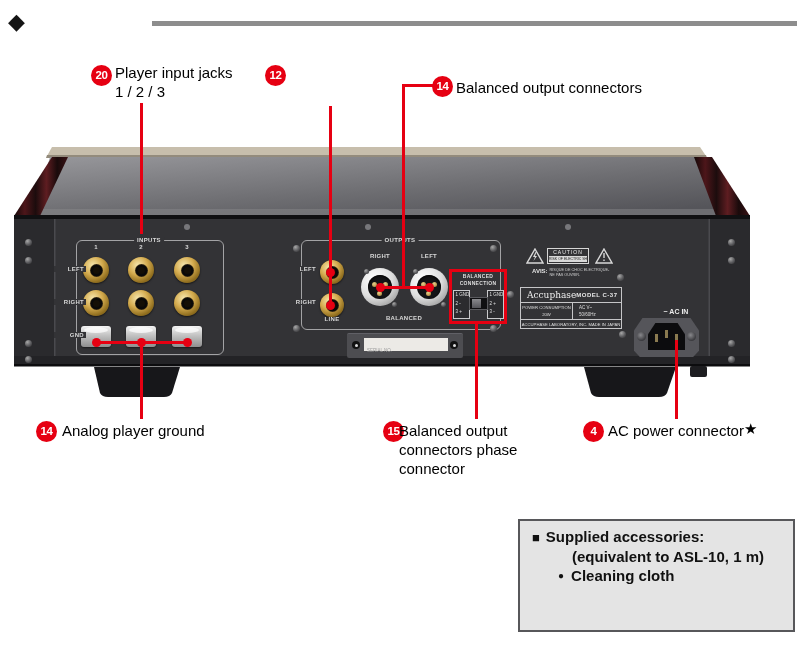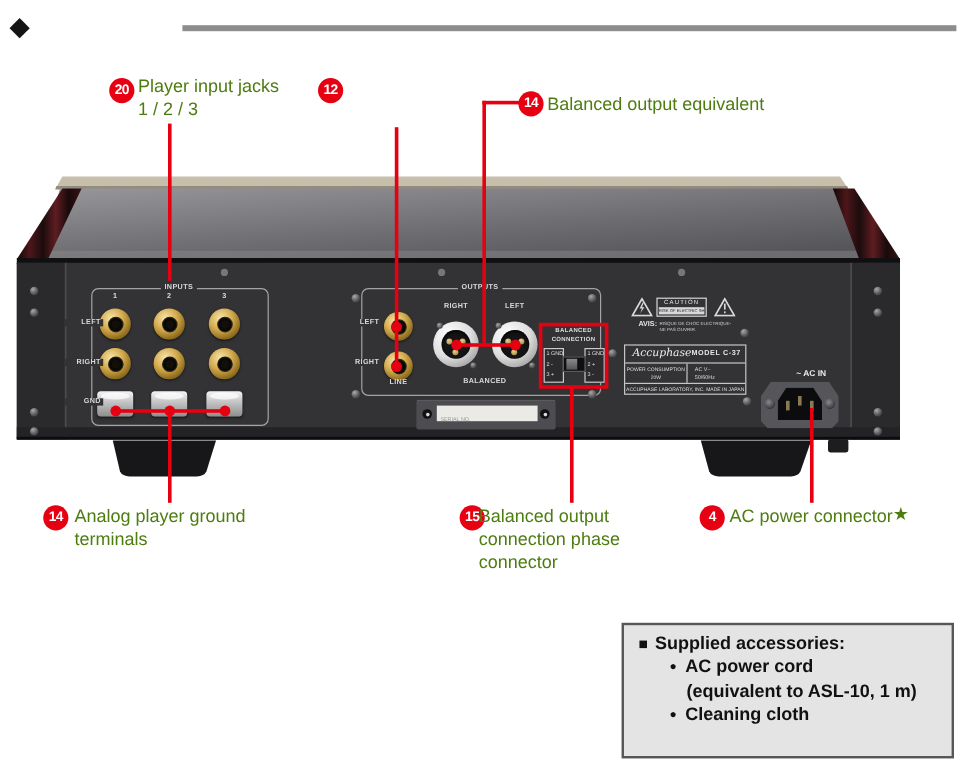--- a/index.html
+++ b/index.html
@@ -8,21 +8,21 @@
   .abs{position:absolute;}
 
   
   .hdr-diamond{position:absolute;left:8px;top:9px;font-size:22px;color:#141414;z-index:60;}
   .hdr-title{position:absolute;left:36px;top:12px;margin:0;font-size:21px;font-weight:bold;color:#141414;z-index:60;}
   .hdr-rule{position:absolute;left:152px;top:21px;width:645px;height:5px;background:#8d8d8d;z-index:60;}
 
   
   .badge{position:absolute;width:21px;height:21px;border-radius:50%;background:#e60012;color:#fff;
          font-weight:bold;font-size:11.5px;line-height:21px;text-align:center;letter-spacing:-.5px;z-index:60;}
-  .co{position:absolute;font-size:15px;line-height:19px;color:#4d7c0f;z-index:60;white-space:nowrap;}
+  .co{position:absolute;font-size:15px;line-height:19px;color:#000000;z-index:60;white-space:nowrap;}
   .co .ind{margin-left:3px;}
   .star{position:relative;top:-2px;}
 
   
   .rl{position:absolute;background:#e60012;z-index:50;}
   .dot{position:absolute;width:9px;height:9px;border-radius:50%;background:#e60012;z-index:51;}
   .selrect{position:absolute;left:449px;top:269px;width:58px;height:55px;border:3px solid #e60012;
            box-sizing:border-box;z-index:50;background:transparent;}
 
   
@@ -68,21 +68,21 @@
 
   
   .cplate{position:absolute;left:547px;top:248px;width:42px;height:16px;border:1px solid #d6d6d6;z-index:11;box-sizing:border-box;overflow:hidden;}
   .cplate .ct{font-size:5px;letter-spacing:1px;color:#ededed;text-align:center;line-height:7px;}
   .cplate .cb{margin:0 1px;background:#d8d8d8;height:6px;font-size:3.5px;color:#222;text-align:center;line-height:6px;overflow:hidden;white-space:nowrap;}
   .avis{position:absolute;left:532px;top:268px;display:flex;z-index:11;}
   .avis b{font-size:6px;color:#e2e2e2;margin-right:2px;}
   .avis .al{font-size:3.8px;color:#cfcfcf;line-height:4.5px;white-space:nowrap;}
   .mplate{position:absolute;left:520px;top:287px;width:102px;height:42px;border:1px solid #c6c6c8;z-index:11;box-sizing:border-box;}
   .mrow1{display:flex;align-items:center;height:14px;border-bottom:1px solid #c6c6c8;}
-  .brand{font-family:"DejaVu Serif",serif;font-style:italic;font-size:9px;color:#ececec;margin-left:6px;flex:1;}
+  .brand{font-family:"DejaVu Serif",serif;font-size:9px;color:#ececec;margin-left:6px;flex:1;}
   .mname{font-size:6px;font-weight:bold;color:#e6e6e6;letter-spacing:.5px;margin-right:5px;white-space:nowrap;}
   .mrow2{display:flex;height:16px;border-bottom:1px solid #c6c6c8;}
   .mcell1{width:52px;border-right:1px solid #c6c6c8;text-align:center;font-size:4.2px;color:#dedede;line-height:7px;padding-top:1px;box-sizing:border-box;}
   .mcell2{flex:1;font-size:4.5px;color:#dedede;line-height:7px;padding:1px 0 0 6px;box-sizing:border-box;}
   .mrow3{font-size:4.2px;color:#dedede;text-align:center;line-height:10px;white-space:nowrap;overflow:hidden;}
 
   
   .acin-lab{position:absolute;left:650px;top:308px;width:52px;text-align:center;font-size:7px;font-weight:bold;color:#ececec;z-index:11;}
   .inlet{position:absolute;left:634px;top:318px;width:65px;height:39px;background:#55555a;z-index:11;
          clip-path:polygon(0 32%,13% 0,87% 0,100% 32%,100% 84%,91% 100%,9% 100%,0 84%);}
@@ -291,44 +291,40 @@
   <div class="rl" style="left:675px;top:340px;width:3px;height:79px"></div>
 
   <span class="badge" style="left:91px;top:65px">20</span>
   <div class="co" style="left:115px;top:63px">
     <div>Player input jacks</div>
     <div>1 / 2 / 3</div>
   </div>
   <span class="badge" style="left:265px;top:65px">12</span>
   <span class="badge" style="left:432px;top:76px">14</span>
   <div class="co" style="left:456px;top:78px">
-    <div>Balanced output equivalent</div>
+    <div>Balanced output connectors</div>
   </div>
   <span class="badge" style="left:36px;top:421px">14</span>
   <div class="co" style="left:62px;top:421px">
     <div>Analog player ground</div>
-    <div>terminals</div>
   </div>
   <span class="badge" style="left:383px;top:421px">15</span>
   <div class="co" style="left:399px;top:421px">
     <div>Balanced output</div>
-    <div>connection phase</div>
+    <div>connectors phase</div>
     <div>connector</div>
   </div>
   <span class="badge" style="left:583px;top:421px">4</span>
   <div class="co" style="left:608px;top:421px">
     <span>AC power connector</span><span class="star">★</span>
   </div>
 
   <div class="accbox">
     <div class="acc-title">
       <span class="sq">■</span><span>Supplied accessories:</span>
-    </div>
-    <div class="acc-item">
-      <span class="bu">●</span><span>AC power cord</span>
     </div>
     <div class="acc-cont">(equivalent to ASL-10, 1 m)</div>
     <div class="acc-item">
       <span class="bu">●</span><span>Cleaning cloth</span>
     </div>
   </div>
 
 </div>
 
 </body></html>

